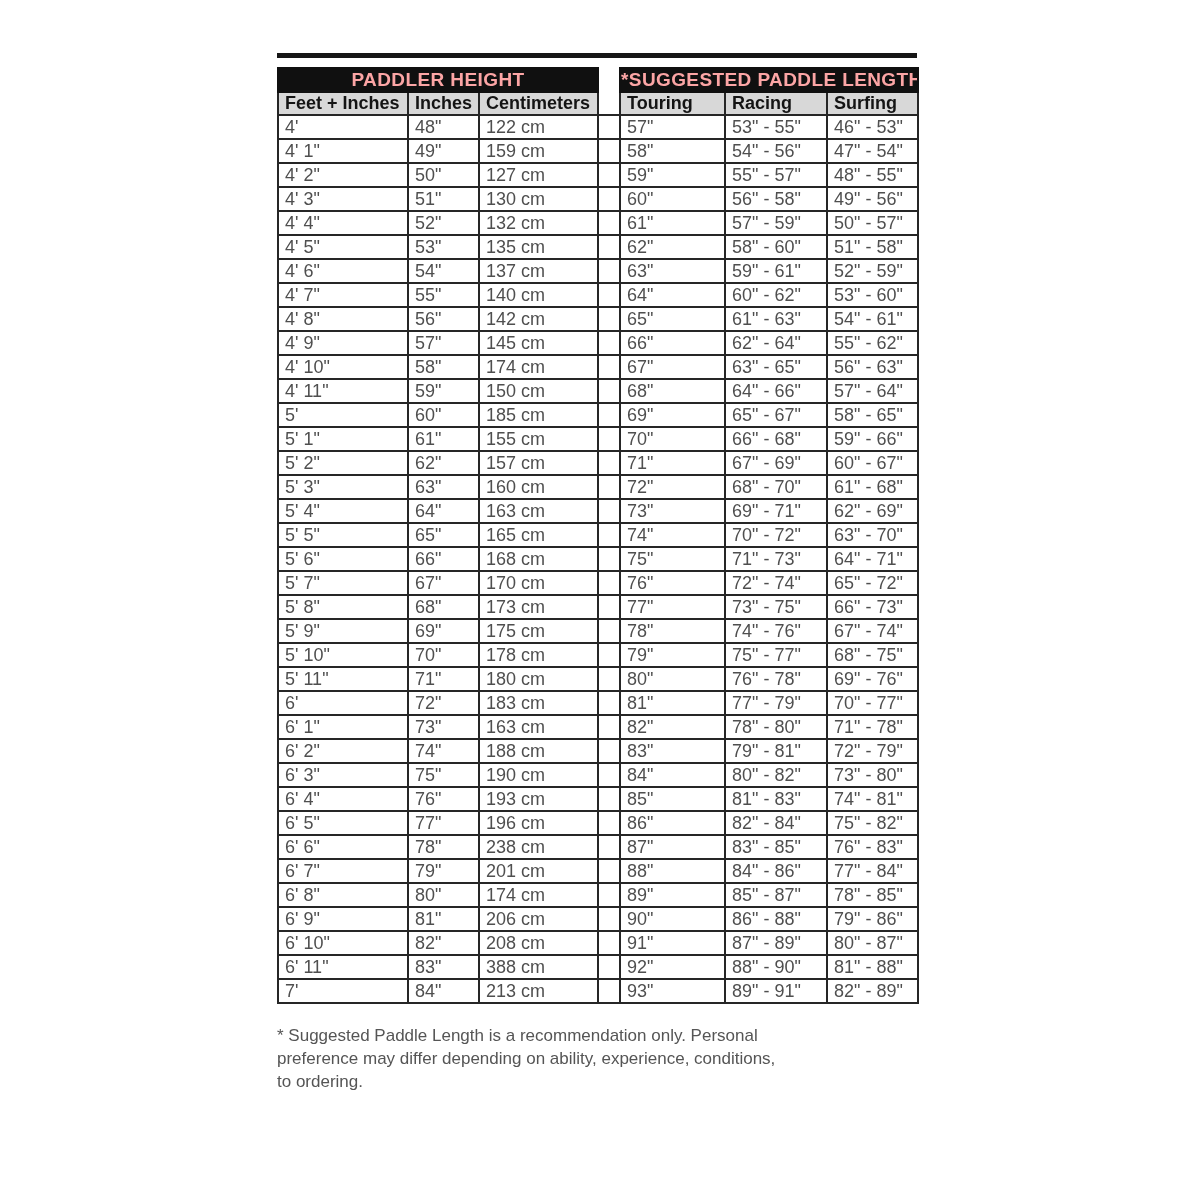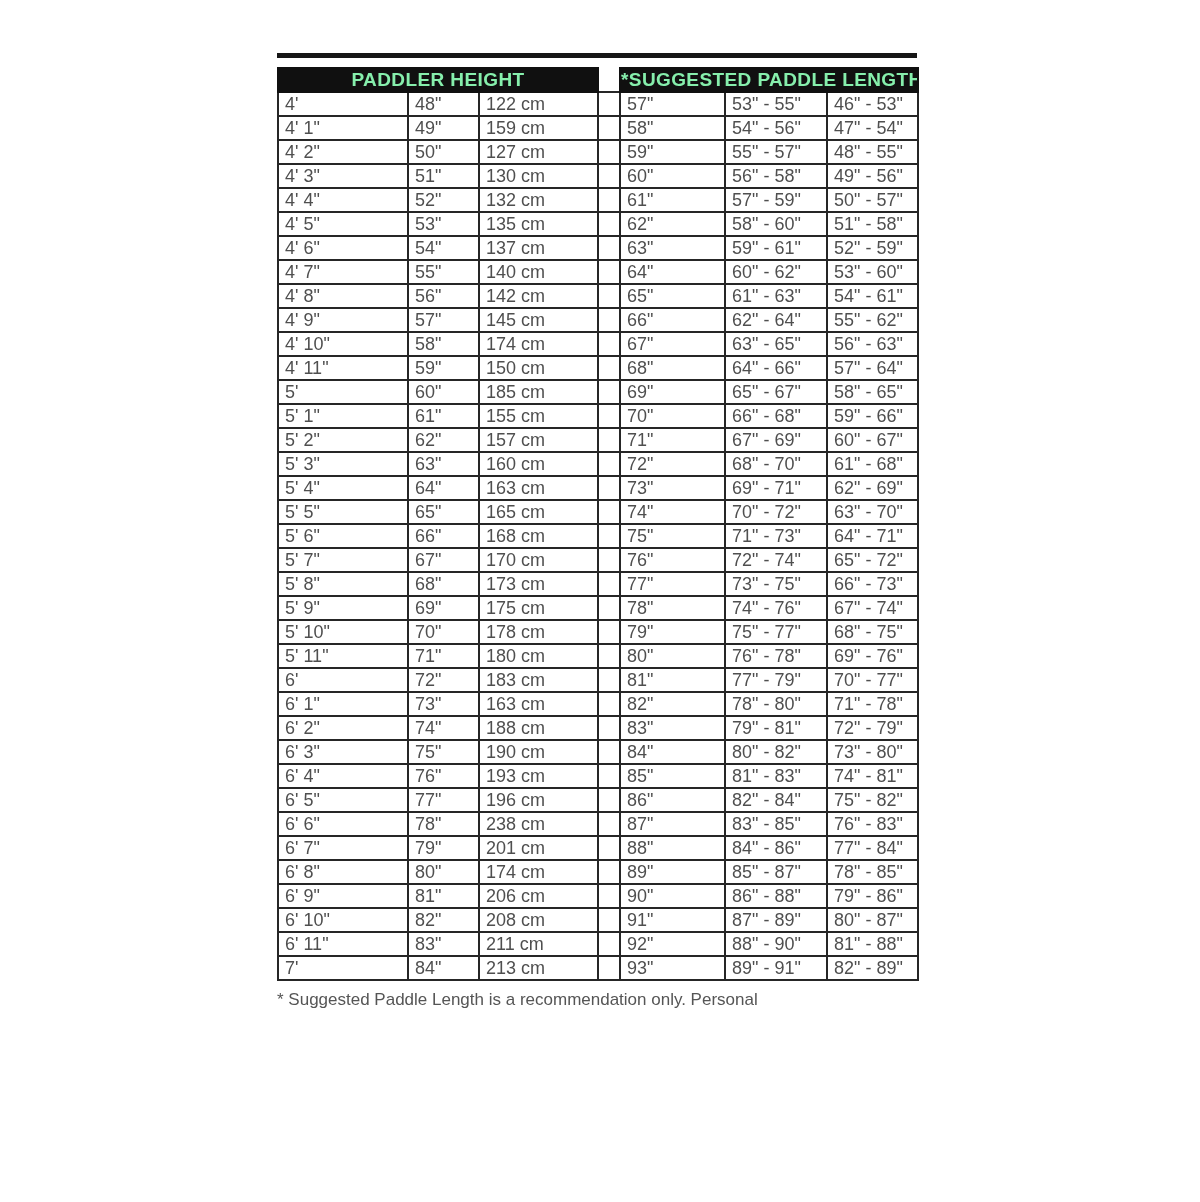--- a/index.html
+++ b/index.html
@@ -32,21 +32,21 @@
   }
   th, td {
     padding: 0 2px 0 6px;
     white-space: nowrap;
     overflow: hidden;
     box-sizing: border-box;
   }
   
   th.black {
     background: #101010;
-    color: #86efac;
+    color: #fca5a5;
     font-weight: bold;
     font-size: 19px;
     text-align: center;
     border: 2px solid #101010;
     height: 22px;
     letter-spacing: 0.4px;
     padding: 0;
   }
   
   th.sub {
@@ -79,21 +79,21 @@
     height: 22.9px;
     line-height: 22px;
     font-size: 18px;
     color: #4f4f4f;
     background: #ffffff;
   }
   tbody td.spacer-body {
     padding: 0;
   }
   .footnote {
-    margin-top: 7px;
+    margin-top: 20px;
     width: 600px;
     font-size: 17px;
     line-height: 23px;
     color: #555555;
   }
   .footnote div {
     white-space: nowrap;
   }
 </style>
 </head>
@@ -112,20 +112,29 @@
       <col style="width:105px">
       <col style="width:102px">
       <col style="width:91px">
     </colgroup>
     <thead>
       <tr>
         <th class="black" colspan="3">PADDLER HEIGHT</th>
         <th class="spacer-head"></th>
         <th class="black" colspan="3">*SUGGESTED PADDLE LENGTH</th>
       </tr>
+      <tr>
+        <th class="sub">Feet + Inches</th>
+        <th class="sub">Inches</th>
+        <th class="sub">Centimeters</th>
+        <th class="spacer-sub"></th>
+        <th class="sub">Touring</th>
+        <th class="sub">Racing</th>
+        <th class="sub">Surfing</th>
+      </tr>
     </thead>
     <tbody>
         <tr>
           <td>4'</td>
           <td>48"</td>
           <td>122 cm</td>
           <td class="spacer-body"></td>
           <td>57"</td>
           <td>53" - 55"</td>
           <td>46" - 53"</td>
@@ -432,35 +441,37 @@
           <td>82"</td>
           <td>208 cm</td>
           <td class="spacer-body"></td>
           <td>91"</td>
           <td>87" - 89"</td>
           <td>80" - 87"</td>
         </tr>
         <tr>
           <td>6' 11"</td>
           <td>83"</td>
-          <td>211 cm</td>
+          <td>388 cm</td>
           <td class="spacer-body"></td>
           <td>92"</td>
           <td>88" - 90"</td>
           <td>81" - 88"</td>
         </tr>
         <tr>
           <td>7'</td>
           <td>84"</td>
           <td>213 cm</td>
           <td class="spacer-body"></td>
           <td>93"</td>
           <td>89" - 91"</td>
           <td>82" - 89"</td>
         </tr>
       </tbody>
   </table>
 
   <div class="footnote">
     <div>* Suggested Paddle Length is a recommendation only. Personal</div>
+    <div>preference may differ depending on ability, experience, conditions,</div>
+    <div>to ordering.</div>
   </div>
 
 </div>
 
 </body></html>

